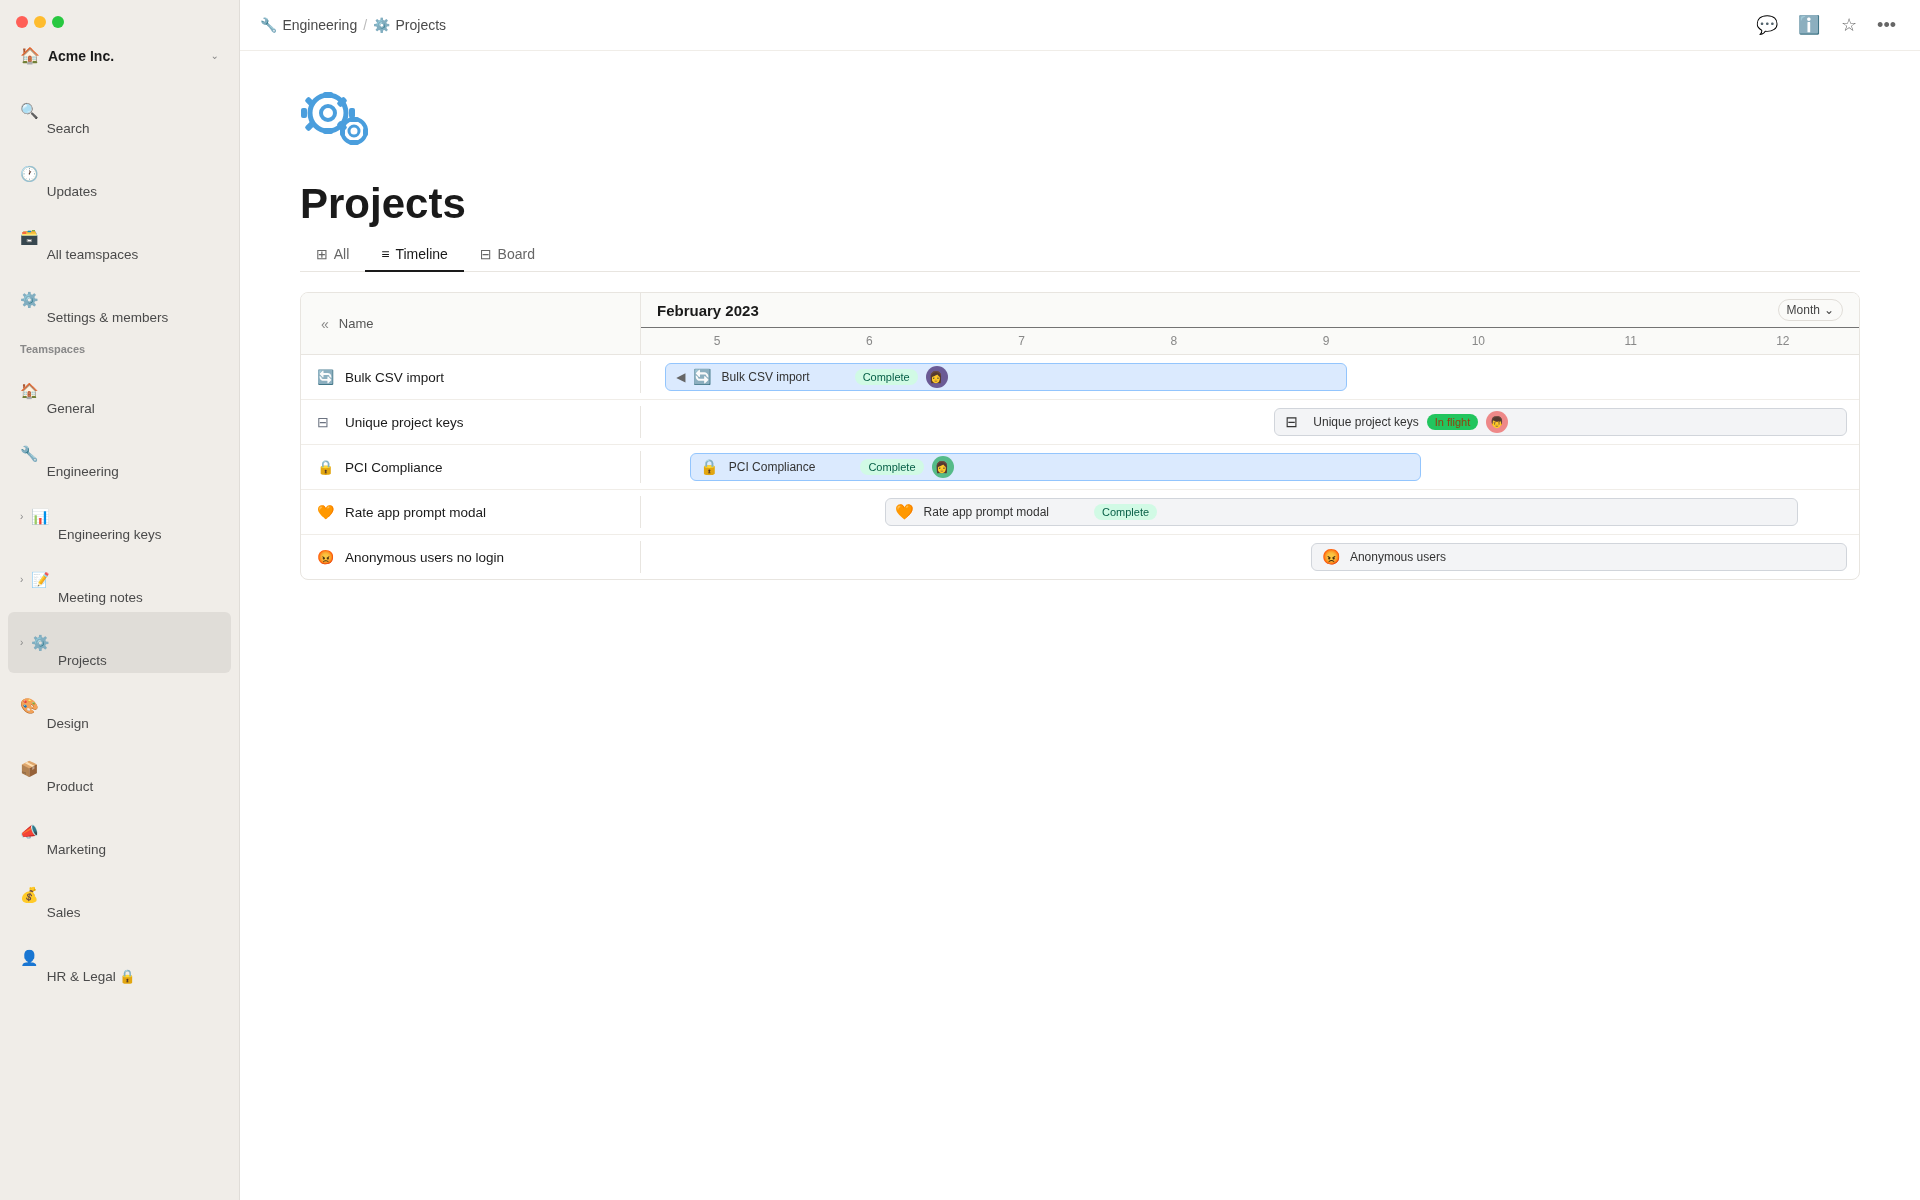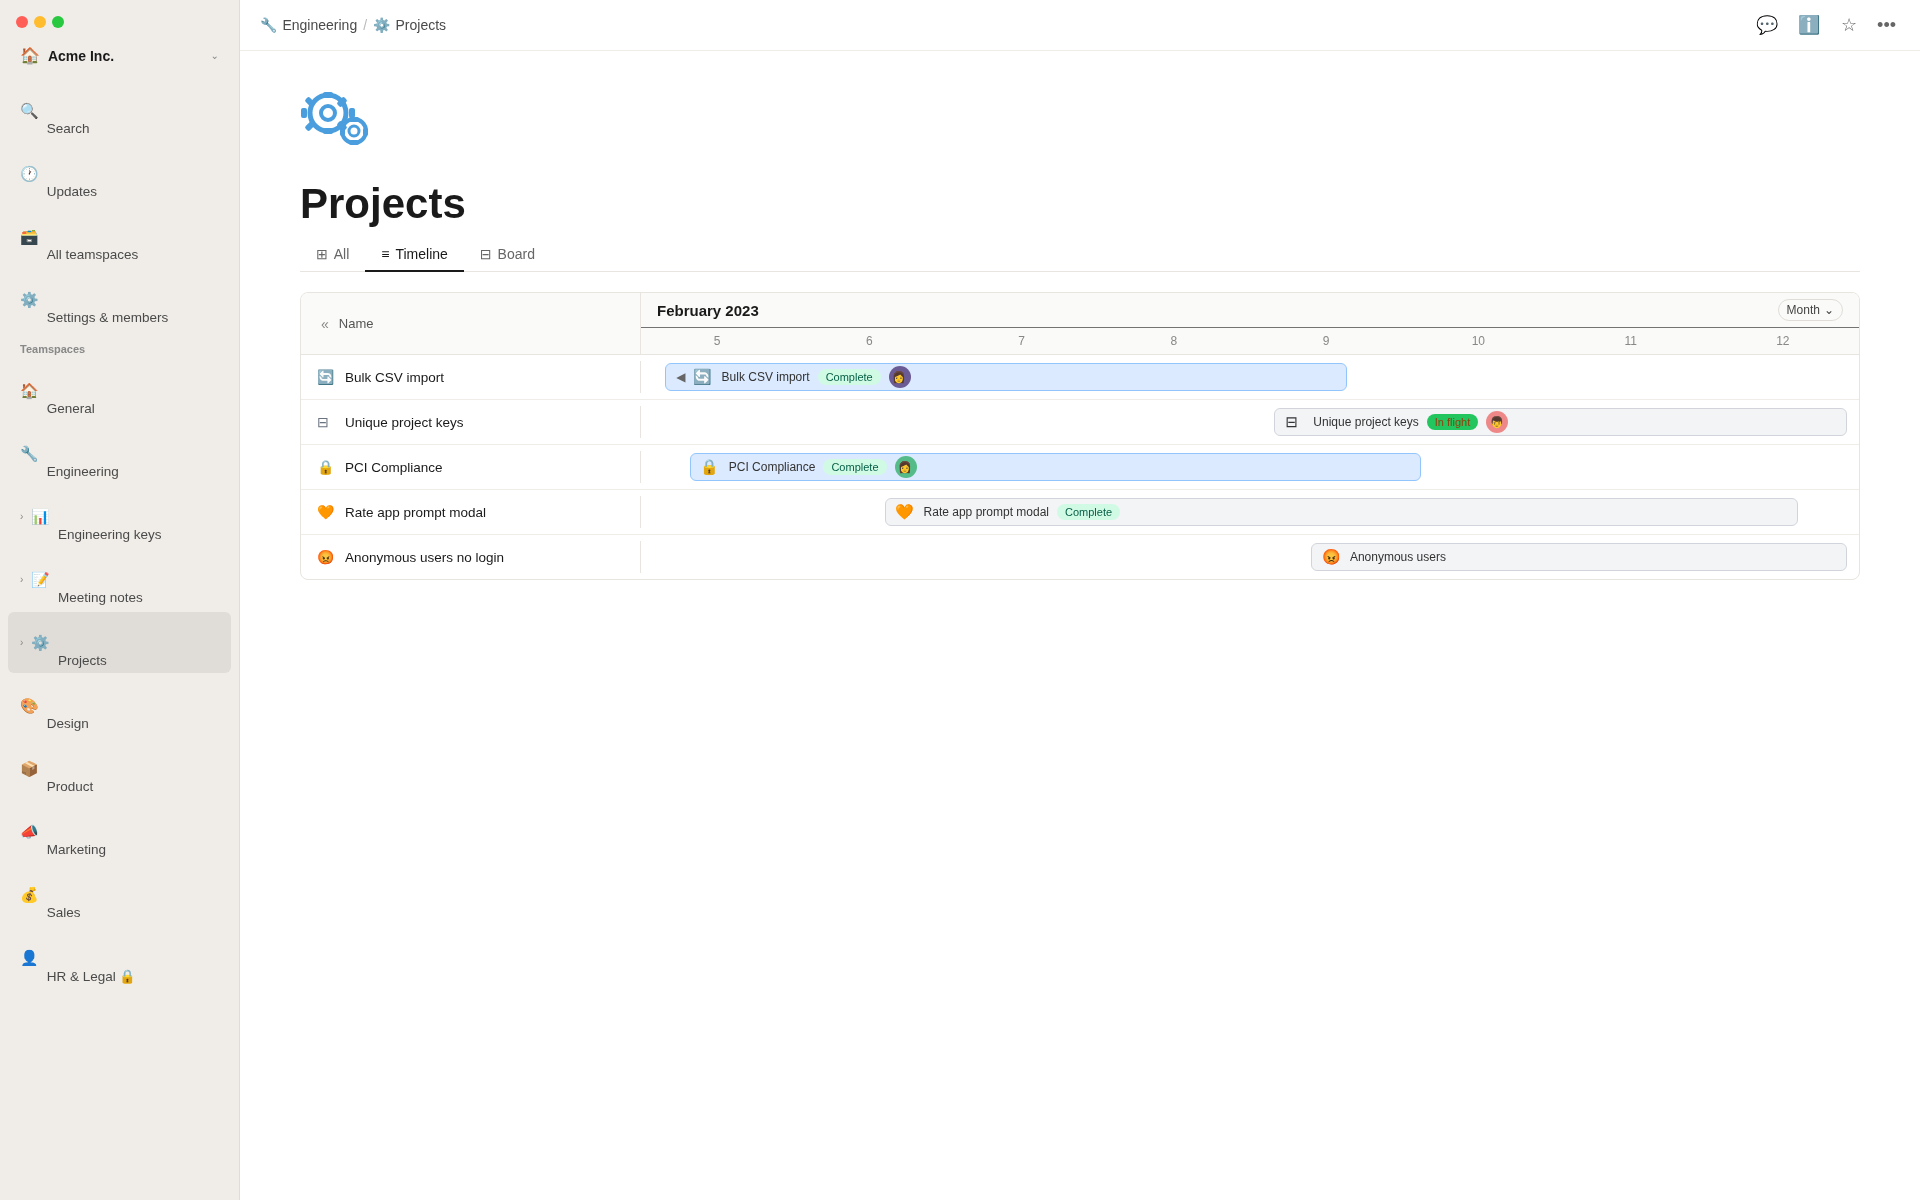--- a/index.html
+++ b/index.html
@@ -149,21 +149,21 @@
       position: absolute; top: 50%; transform: translateY(-50%);
       height: 28px; border-radius: 6px; display: flex; align-items: center; padding: 0 10px;
       font-size: 12px; color: #333; gap: 8px; white-space: nowrap; overflow: hidden;
     }
     .bar-blue { background: #dbeafe; border: 1px solid #93c5fd; }
     .bar-gray { background: #f3f4f6; border: 1px solid #d1d5db; }
     .bar-label { font-size: 12px; font-weight: 500; color: #333; }
     .status-badge {
       font-size: 11px; padding: 2px 8px; border-radius: 10px; font-weight: 500;
     }
-    .badge-complete { background: #d1fae5; color: #065f46; }
+    .badge-complete { background: #d1fae5; color: #065f46; margin-left: 37px; }
     .badge-inflight { background: #22c55e; color: #92400e; }
     .avatar {
       width: 22px; height: 22px; border-radius: 50%; background: #888; overflow: hidden;
       font-size: 11px; display: flex; align-items: center; justify-content: center; color: white;
     }
 
     
     .row-icon-csv { color: #3b82f6; font-size: 14px; }
     .row-icon-table { color: #6b7280; font-size: 14px; }
     .row-icon-lock { color: #6b7280; font-size: 14px; }

